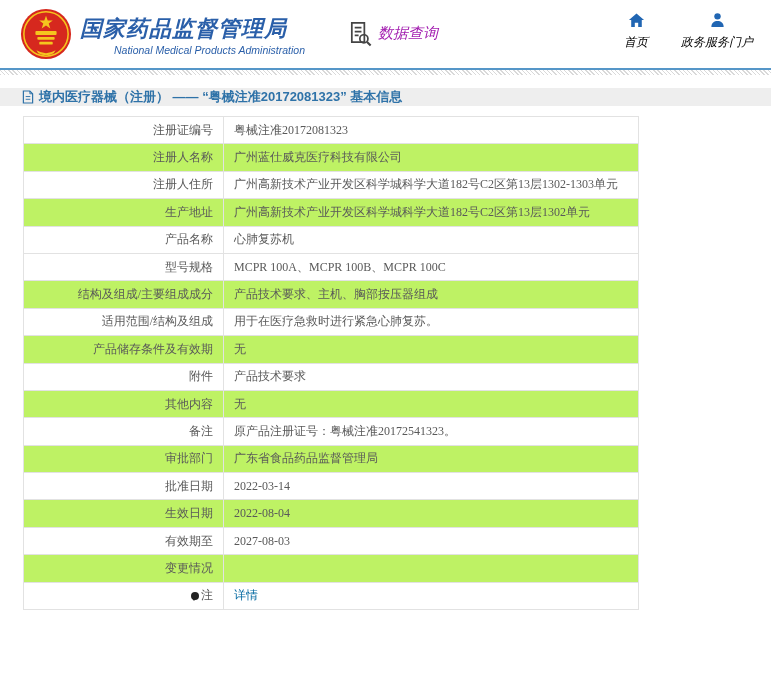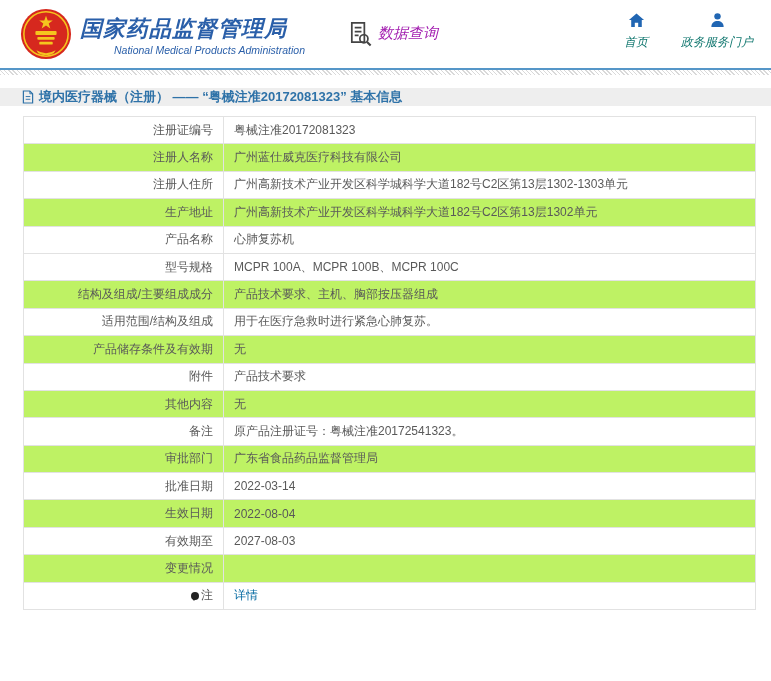--- a/index.html
+++ b/index.html
@@ -24,36 +24,36 @@
   .brand-subtitle { color: #2a5fa9; font-size: 10.5px; margin-top: 2px; padding-left: 34px; }
   .section {
     display: flex; align-items: center; margin-left: 42px; margin-top: 12px;
   }
   .section-label { color: #a21caf; font-size: 15px; font-weight: 500; margin-left: 4px; }
   .nav { margin-left: auto; display: flex; gap: 28px; margin-right: 8px; margin-top: 4px; }
   .nav-item {
     display: flex; flex-direction: column; align-items: center;
     cursor: pointer; min-width: 34px;
   }
-  .nav-item .nav-label { color: #0f766e; font-size: 12px; margin-top: 5px; white-space: nowrap; }
+  .nav-item .nav-label { color: #000000; font-size: 12px; margin-top: 5px; white-space: nowrap; }
   
   .divider {
     border-top: 2px solid #5596c8;
     height: 7px;
     background: repeating-linear-gradient(45deg, #d9d9d9 0 1px, transparent 1px 3px);
   }
   
   .title-banner {
     margin-top: 13px; height: 18px; background: #eeeeee;
     display: flex; align-items: center; padding-left: 22px;
   }
   .page-title { color: #2e72a8; font-size: 13px; font-weight: 600; margin-left: 5px; }
   
   .table-wrap { margin: 10px 15px 0 23px; }
-  table.info { border-collapse: collapse; width: 733px; table-layout: fixed; }
+  table.info { border-collapse: collapse; width: 616px; table-layout: fixed; font-family: Liberation Serif, serif; }
   table.info td {
     border: 1px solid #e2e2e2;
     height: 27.4px; font-size: 12px; color: #595959;
     padding: 3px 10px; vertical-align: middle;
     overflow: hidden; white-space: nowrap;
   }
   td.label-cell { width: 200px; text-align: right; padding-right: 12px; color: #555; }
   tr.alt td { background: #bef264; }
   a.details-link { color: #0369a1; text-decoration: none; cursor: pointer; }
   .note-icon {

